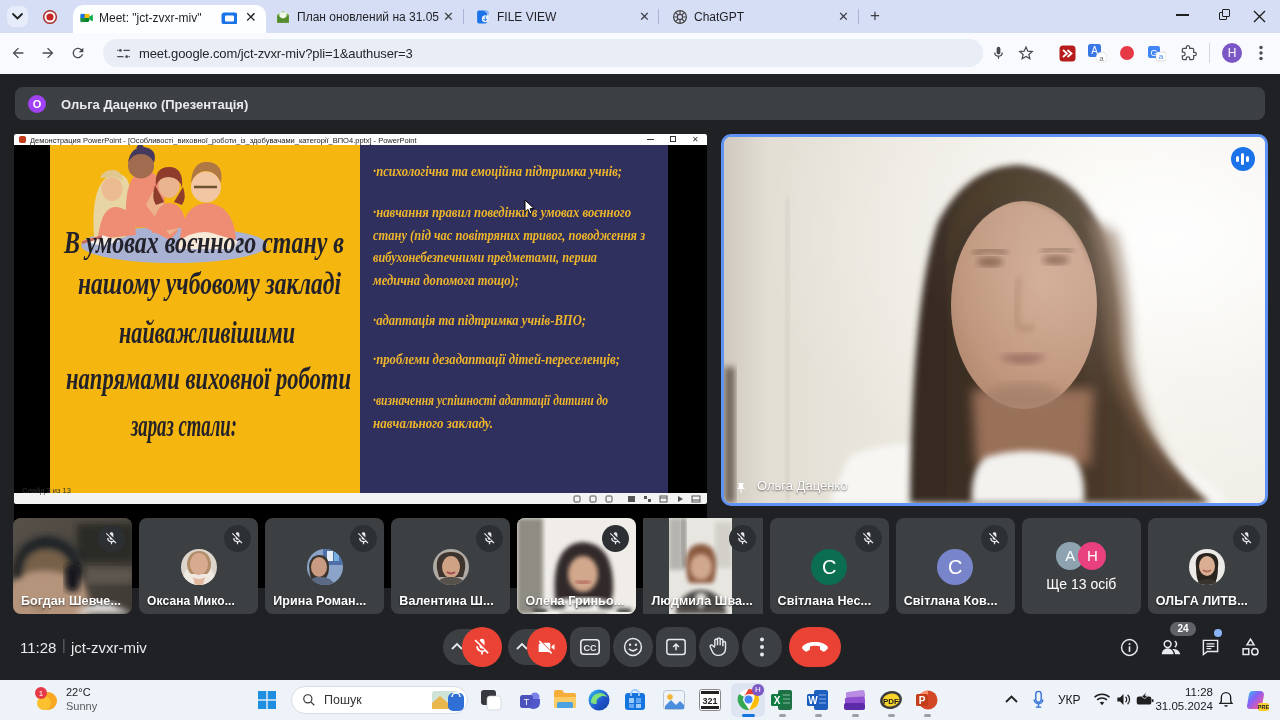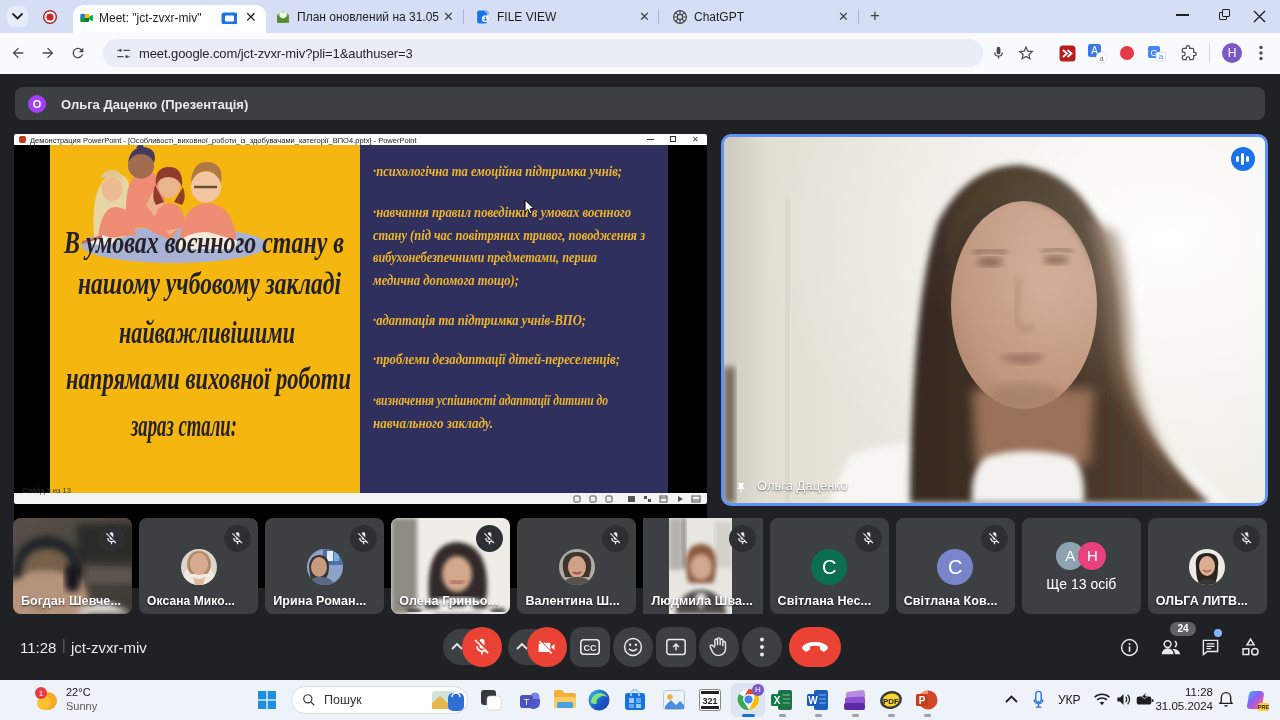--- a/index.html
+++ b/index.html
@@ -353,52 +353,52 @@
             <path d="M2 16 Q4 6 12 6 Q22 6 22 18 Q22 26 18 30 L4 30 Q2 22 2 16z" fill="#3c332c"></path>
             <ellipse cx="12" cy="18" rx="8" ry="10" fill="#c89b82"></ellipse>
             <path d="M0 36 Q6 26 14 28 Q24 28 28 36z" fill="#5a6a84"></path>
           </svg></div>
         <div style="position:absolute;top:7px;right:7px;width:27px;height:27px;border-radius:50%;background:#2d3033;"></div>
 <svg style="position:absolute;top:13px;right:13px" width="15" height="15" viewBox="0 0 24 24" fill="#e8eaed">
           <path d="M15 10.6V5a3 3 0 0 0-5.9-.7L15 10.2zM9 9.9V11a3 3 0 0 0 4.3 2.7l1.5 1.5A5 5 0 0 1 7 11H5a7 7 0 0 0 6 6.9V21h2v-3.1c.9-.1 1.7-.4 2.5-.9l3.1 3.1 1.4-1.4L4.4 3.1 3 4.5z"></path>
         </svg>
   <div style="position:absolute;left:8px;bottom:6px;font-size:12.5px;font-weight:bold;color:#fff;text-shadow:0 1px 2px rgba(0,0,0,.7);white-space:nowrap;letter-spacing:0.1px;">Ирина Роман...</div>
       </div>
+      <div style="position:relative;flex:1;background:#3c4043;border-radius:8px;overflow:hidden;">
+        <div style="position:absolute;left:50%;top:31px;transform:translateX(-50%);width:36px;height:36px;border-radius:50%;overflow:hidden;"><svg width="36" height="36">
+            <rect width="36" height="36" fill="#b0aaa4"></rect>
+            <path d="M4 20 Q2 3 18 3 Q34 3 32 20 L30 28 L6 28z" fill="#3e342e"></path>
+            <ellipse cx="18" cy="18" rx="9" ry="11" fill="#cfa286"></ellipse>
+            <path d="M14 23 q4 3 8 0" stroke="#a34b50" stroke-width="2" fill="none"></path>
+            <path d="M2 36 Q8 27 18 28 Q28 27 34 36z" fill="#57514b"></path>
+          </svg></div>
+        <div style="position:absolute;top:7px;right:7px;width:27px;height:27px;border-radius:50%;background:#2d3033;"></div>
+<svg style="position:absolute;top:13px;right:13px" width="15" height="15" viewBox="0 0 24 24" fill="#e8eaed">
+          <path d="M15 10.6V5a3 3 0 0 0-5.9-.7L15 10.2zM9 9.9V11a3 3 0 0 0 4.3 2.7l1.5 1.5A5 5 0 0 1 7 11H5a7 7 0 0 0 6 6.9V21h2v-3.1c.9-.1 1.7-.4 2.5-.9l3.1 3.1 1.4-1.4L4.4 3.1 3 4.5z"></path>
+        </svg>
+  <div style="position:absolute;left:8px;bottom:6px;font-size:12.5px;font-weight:bold;color:#fff;text-shadow:0 1px 2px rgba(0,0,0,.7);white-space:nowrap;letter-spacing:0.1px;">Валентина Ш...</div>
+      </div>
       <div style="position:relative;flex:1;background:#3c4043;border-radius:8px;overflow:hidden;"><svg width="119" height="96" viewBox="0 0 119 96" preserveAspectRatio="none">
   <defs>
             <filter id="fb4">
               <feGaussianBlur stdDeviation="2"></feGaussianBlur>
             </filter>
           </defs>
   <rect width="119" height="96" fill="#f0ede8"></rect>
   <rect x="0" y="0" width="26" height="96" fill="#8f8c84" filter="url(#fb4)"></rect>
   <path d="M38 80 Q34 26 66 24 Q98 26 96 74 Q94 88 90 96 L44 96 Q40 88 38 80z" fill="#322a2c" filter="url(#fb4)"></path>
   <ellipse cx="66" cy="56" rx="15" ry="18" fill="#d2a88c" filter="url(#fb4)"></ellipse>
   <path d="M59 63 Q66 67 73 63" stroke="#a33c3c" stroke-width="2.5" fill="none" filter="url(#fb4)"></path>
   <path d="M14 96 Q38 78 66 80 Q94 78 108 96z" fill="#f2f0ec" filter="url(#fb4)"></path>
   <path d="M16 93 h14 M34 88 h14 M58 86 h16 M82 88 h14 M100 93 h14" stroke="#1b1b1b" stroke-width="4.5" filter="url(#fb4)"></path>
 </svg><div style="position:absolute;top:7px;right:7px;width:27px;height:27px;border-radius:50%;background:#2d3033;"></div>
 <svg style="position:absolute;top:13px;right:13px" width="15" height="15" viewBox="0 0 24 24" fill="#e8eaed">
           <path d="M15 10.6V5a3 3 0 0 0-5.9-.7L15 10.2zM9 9.9V11a3 3 0 0 0 4.3 2.7l1.5 1.5A5 5 0 0 1 7 11H5a7 7 0 0 0 6 6.9V21h2v-3.1c.9-.1 1.7-.4 2.5-.9l3.1 3.1 1.4-1.4L4.4 3.1 3 4.5z"></path>
         </svg>
   <div style="position:absolute;left:8px;bottom:6px;font-size:12.5px;font-weight:bold;color:#fff;text-shadow:0 1px 2px rgba(0,0,0,.7);white-space:nowrap;letter-spacing:0.1px;">Олена Гриньо...</div></div>
-      <div style="position:relative;flex:1;background:#3c4043;border-radius:8px;overflow:hidden;">
-        <div style="position:absolute;left:50%;top:31px;transform:translateX(-50%);width:36px;height:36px;border-radius:50%;overflow:hidden;"><svg width="36" height="36">
-            <rect width="36" height="36" fill="#b0aaa4"></rect>
-            <path d="M4 20 Q2 3 18 3 Q34 3 32 20 L30 28 L6 28z" fill="#3e342e"></path>
-            <ellipse cx="18" cy="18" rx="9" ry="11" fill="#cfa286"></ellipse>
-            <path d="M14 23 q4 3 8 0" stroke="#a34b50" stroke-width="2" fill="none"></path>
-            <path d="M2 36 Q8 27 18 28 Q28 27 34 36z" fill="#57514b"></path>
-          </svg></div>
-        <div style="position:absolute;top:7px;right:7px;width:27px;height:27px;border-radius:50%;background:#2d3033;"></div>
-<svg style="position:absolute;top:13px;right:13px" width="15" height="15" viewBox="0 0 24 24" fill="#e8eaed">
-          <path d="M15 10.6V5a3 3 0 0 0-5.9-.7L15 10.2zM9 9.9V11a3 3 0 0 0 4.3 2.7l1.5 1.5A5 5 0 0 1 7 11H5a7 7 0 0 0 6 6.9V21h2v-3.1c.9-.1 1.7-.4 2.5-.9l3.1 3.1 1.4-1.4L4.4 3.1 3 4.5z"></path>
-        </svg>
-  <div style="position:absolute;left:8px;bottom:6px;font-size:12.5px;font-weight:bold;color:#fff;text-shadow:0 1px 2px rgba(0,0,0,.7);white-space:nowrap;letter-spacing:0.1px;">Валентина Ш...</div>
-      </div>
       <div style="position:relative;flex:1;background:#3c4043;border-radius:0;overflow:hidden;">
         <div style="position:absolute;left:26px;top:0;width:63px;height:96px;overflow:hidden;">
 <svg width="63" height="96" viewBox="0 0 63 96" preserveAspectRatio="none">
   <defs>
               <filter id="fb6">
                 <feGaussianBlur stdDeviation="2"></feGaussianBlur>
               </filter>
             </defs>
   <rect width="63" height="96" fill="#e8e6e1"></rect>
   <rect x="0" y="0" width="14" height="52" fill="#b5b3ae" filter="url(#fb6)"></rect>

